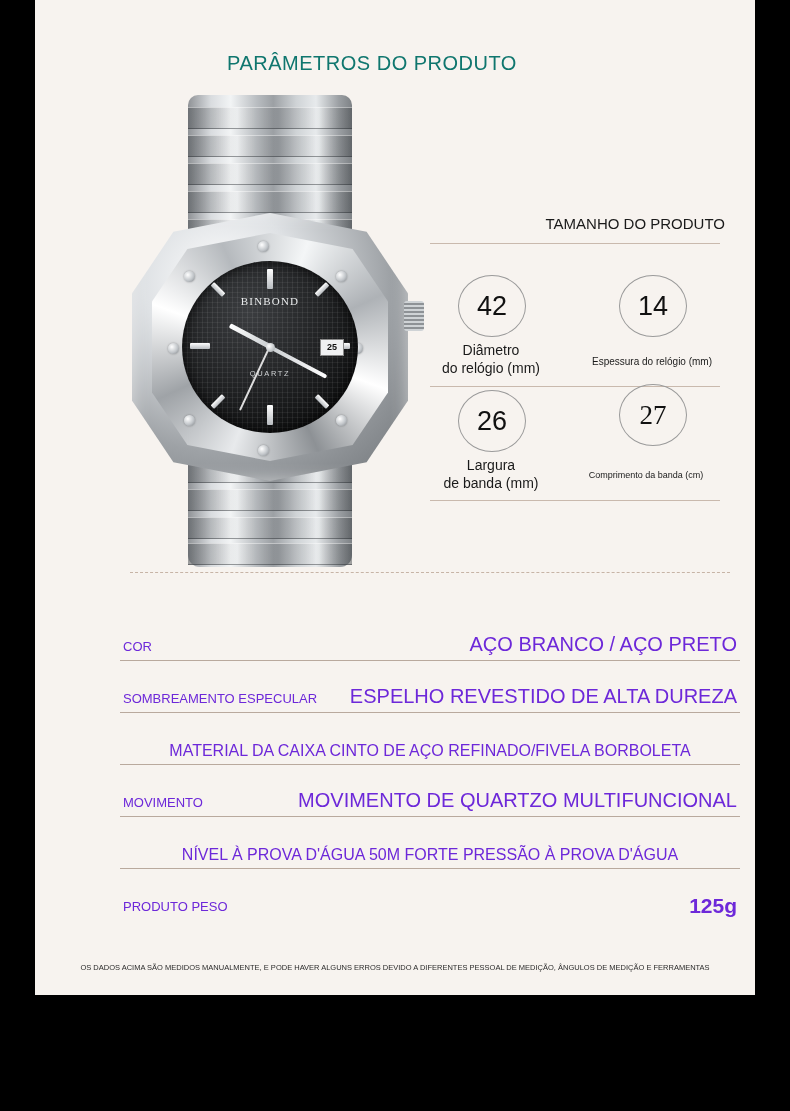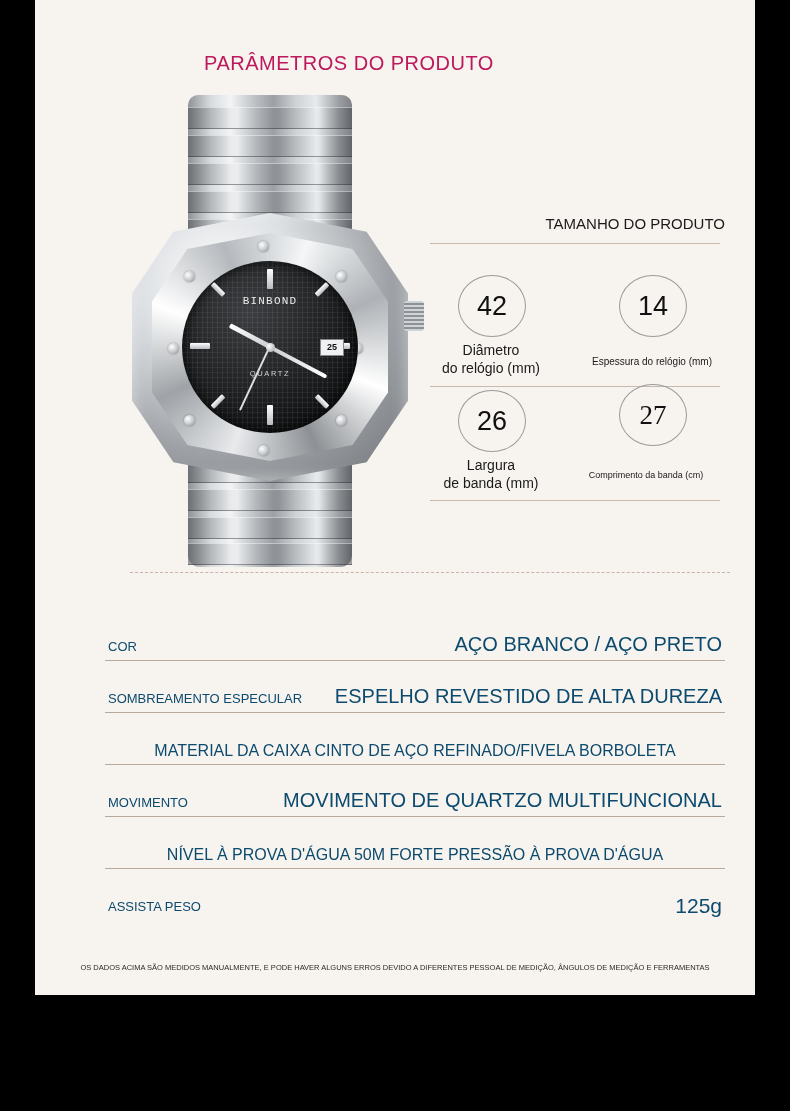--- a/index.html
+++ b/index.html
@@ -23,21 +23,22 @@
     overflow: hidden;
   }
   .title {
     position: absolute;
     top: 52px;
     left: 0;
     width: 628px;
     text-align: center;
     font-size: 20px;
     letter-spacing: 0.5px;
-    color: #be185d;
+    color: #0f766e;
+    padding-left: 23px;
   }
 
   
   .watch-wrap {
     position: absolute;
     left: 95px;
     top: 95px;
     width: 280px;
     height: 470px;
   }
@@ -102,21 +103,21 @@
     overflow: hidden;
   }
   .brand {
     position: absolute;
     top: 34px;
     width: 100%;
     text-align: center;
     color: #e9ebec;
     font-size: 11px;
     letter-spacing: 1.2px;
-    font-family: Liberation Mono, monospace;
+    font-family: Liberation Serif, serif;
   }
   .quartz {
     position: absolute;
     top: 108px;
     width: 100%;
     text-align: center;
     color: #cfd2d4;
     font-size: 7.5px;
     letter-spacing: 1.6px;
   }
@@ -216,45 +217,45 @@
     position: absolute;
     left: 95px;
     top: 572px;
     width: 600px;
     border-top: 1px dashed #c7b4a6;
   }
 
   
   .spec {
     position: absolute;
-    left: 70px;
+    left: 85px;
     width: 620px;
     height: 52px;
     border-bottom: 1px solid #b9a99d;
-    color: #0c4a6e;
+    color: #6d28d9;
   }
   .spec .k {
     position: absolute;
     left: 3px;
     bottom: 6px;
     font-size: 13px;
   }
   .spec .v {
     position: absolute;
     right: 3px;
     bottom: 4px;
     font-size: 20px;
   }
   .spec.center .v {
     left: 0;
     right: 0;
     text-align: center;
     font-size: 16px;
   }
-  .spec .v.big { font-size: 21px; bottom: 2px; }
+  .spec .v.big { font-size: 21px; bottom: 2px; font-weight: bold; }
 
   .footnote {
     position: absolute;
     left: 0;
     top: 963px;
     width: 720px;
     text-align: center;
     font-size: 7.5px;
     color: #2a2a2a;
   }
@@ -356,18 +357,18 @@
     <span class="k"></span>
     <span class="v">MATERIAL DA CAIXA CINTO DE AÇO REFINADO/FIVELA BORBOLETA</span>
   </div>
 
   <div class="spec center" style="top:816px">
     <span class="k"></span>
     <span class="v">NÍVEL À PROVA D'ÁGUA 50M FORTE PRESSÃO À PROVA D'ÁGUA</span>
   </div>
 
   <div class="spec" style="top:868px; border-bottom:none;">
-    <span class="k">ASSISTA PESO</span>
+    <span class="k">PRODUTO PESO</span>
     <span class="v big">125g</span>
   </div>
 
   <div class="footnote">OS DADOS ACIMA SÃO MEDIDOS MANUALMENTE, E PODE HAVER ALGUNS ERROS DEVIDO A DIFERENTES PESSOAL DE MEDIÇÃO, ÂNGULOS DE MEDIÇÃO E FERRAMENTAS</div>
 </div>
 
 </body></html>

